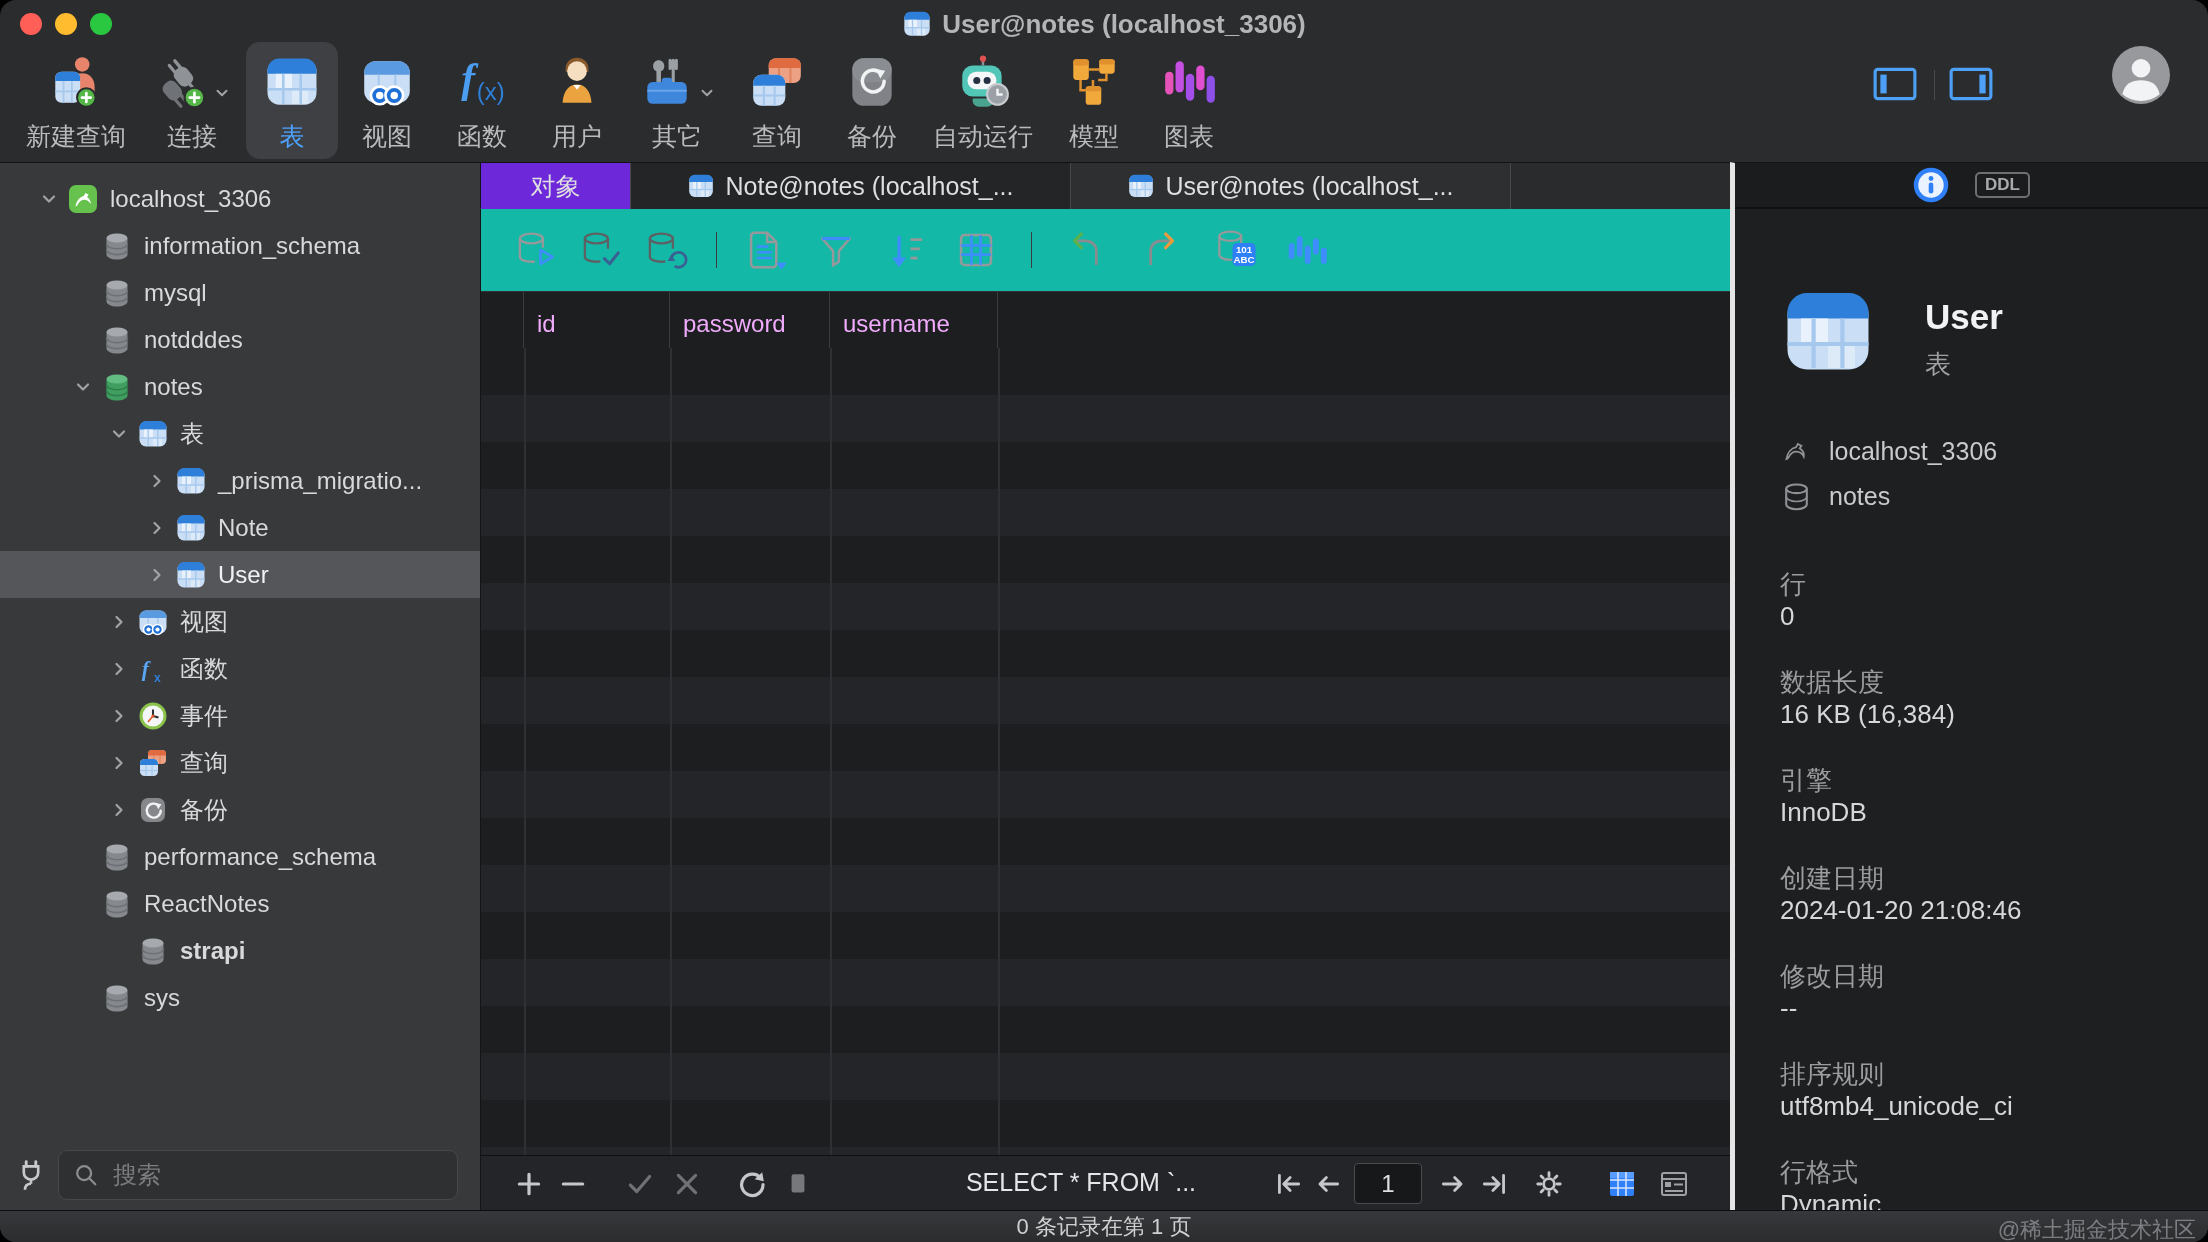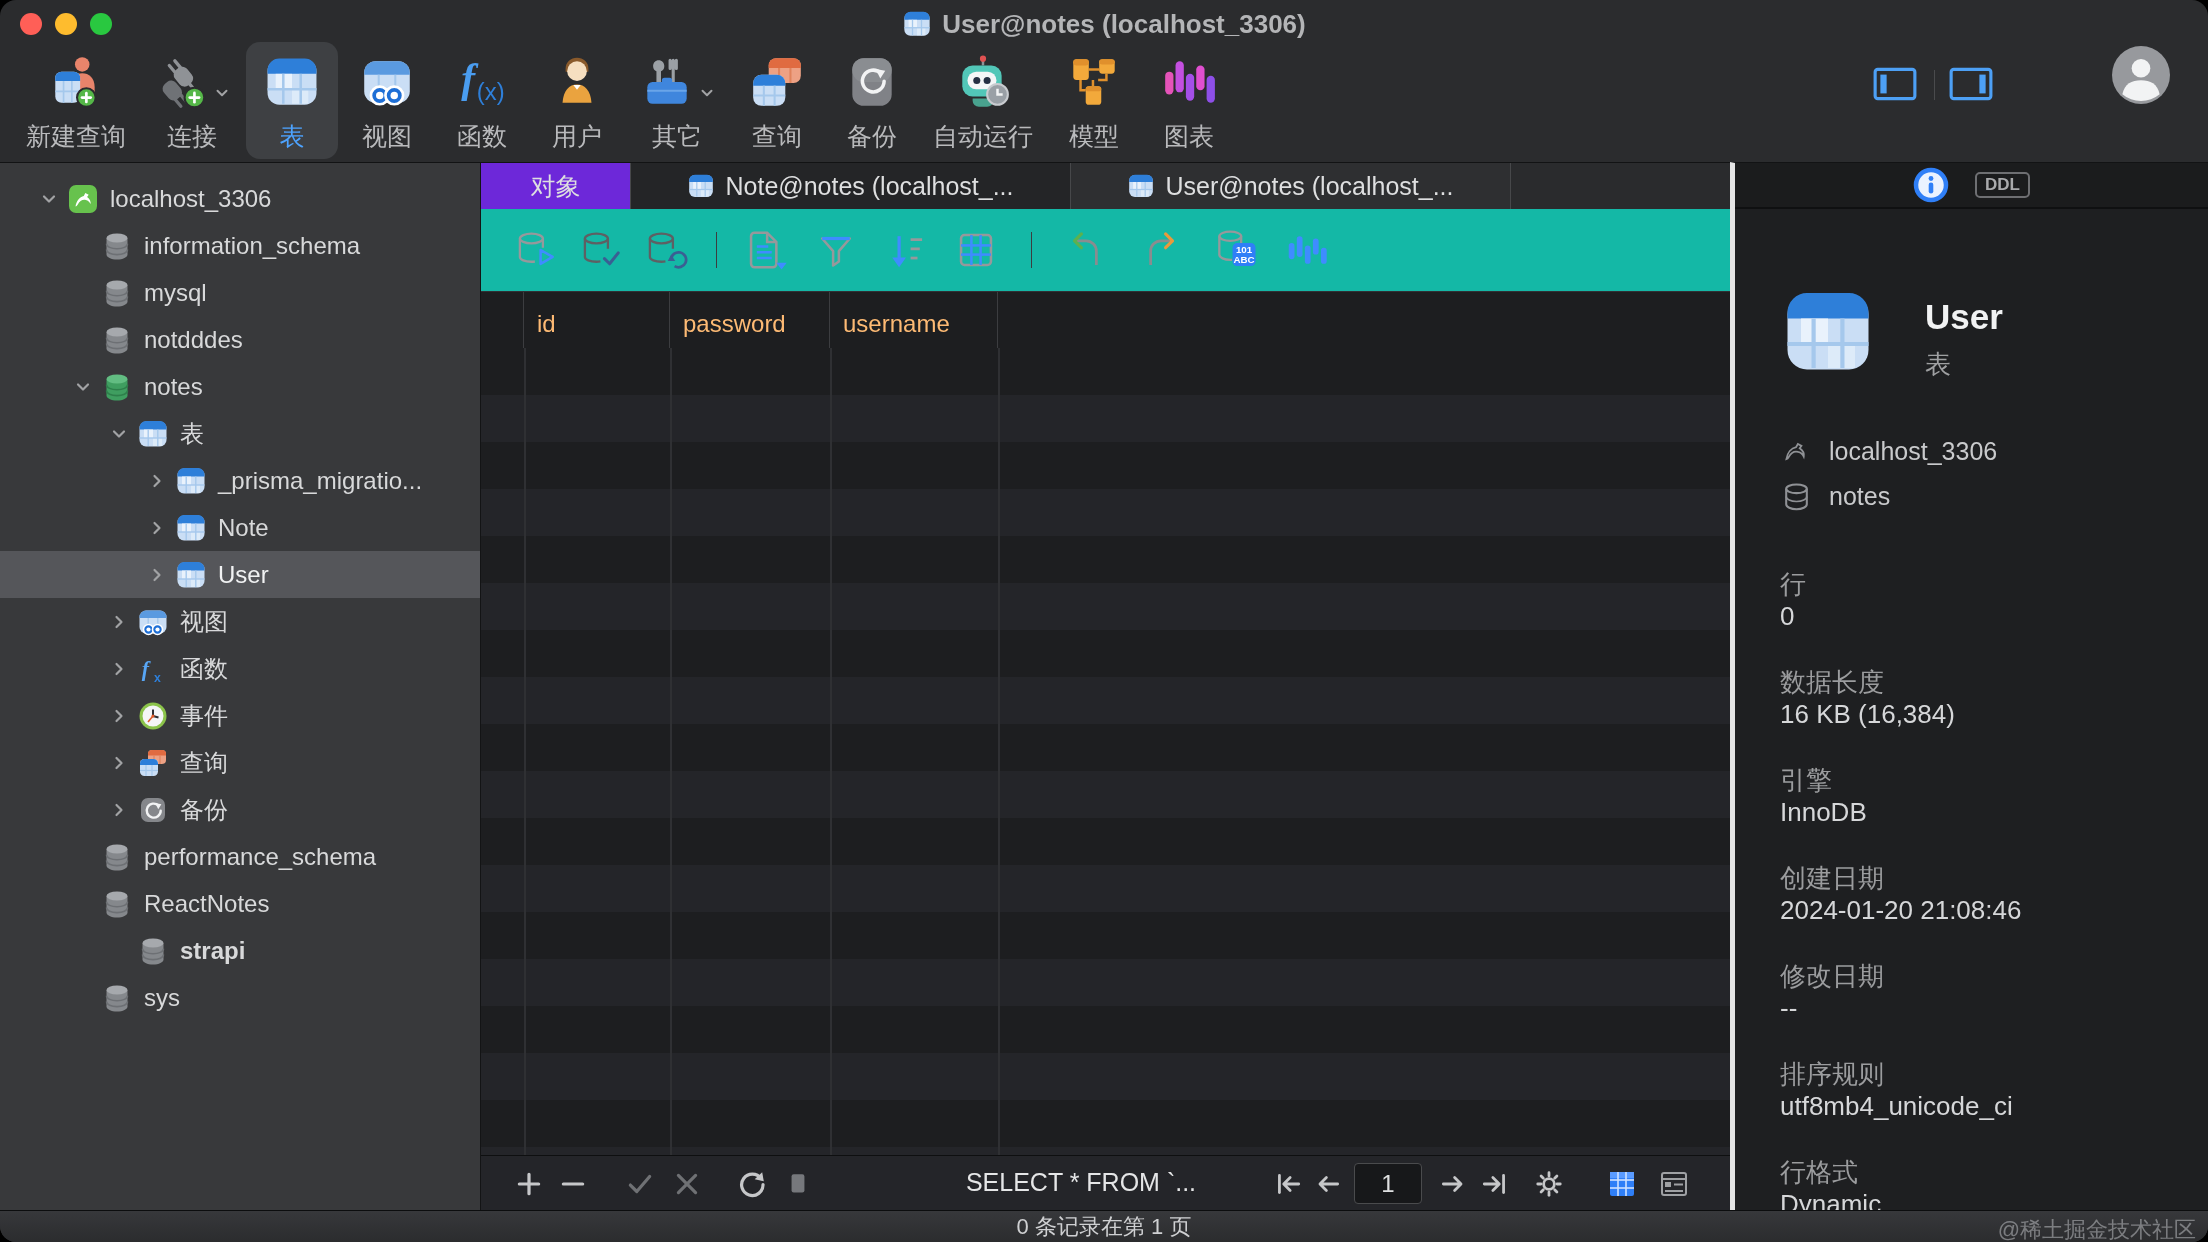--- a/index.html
+++ b/index.html
@@ -57,21 +57,21 @@
   .tab.t0{width:150px;background:#6d28d9;}
   .tab.t1{width:440px;background:#242527;}
   .tab.t2{width:440px;background:#2e2f31;}
   .tab-filler{flex:1;background:#2a2b2d;}
 
   .gridbar{position:absolute;top:46px;height:82px;left:0;right:0;background:#14b8a6;}
   .gb-ic{position:absolute;top:18px;}
   .gb-ic svg{width:46px;height:46px;}
   .gb-sep{position:absolute;top:23px;width:1px;height:36px;background:#3c3d3f;}
 
-  .ghead{position:absolute;top:128px;height:66px;left:0;right:0;display:flex;font-size:24px;color:#fdba74;border-top:1px solid #303134;}
+  .ghead{position:absolute;top:128px;height:66px;left:0;right:0;display:flex;font-size:24px;color:#f0abfc;border-top:1px solid #303134;}
   .gcell{border-right:1px solid #3c3d40;border-bottom:2px solid #515254;display:flex;align-items:center;padding-left:13px;flex:none;}
   .gcell.handle{padding-left:0;}
   .gcell.fill{flex:1;border-right:none;}
   .gbody{position:absolute;top:185px;left:0;right:0;bottom:55px;
     background:repeating-linear-gradient(180deg,#1d1e20 0 47px,#242529 47px 94px);}
   .vline{position:absolute;top:0;bottom:0;width:2px;background:#2f3033;}
 
   .gfoot{position:absolute;left:0;right:0;bottom:0;height:55px;background:#242529;border-top:1px solid #0e0f10;}
   .gf-ic{position:absolute;top:13px;}
   .gf-ic svg{width:30px;height:30px;}
@@ -619,20 +619,39 @@
           <span class="ic tree-ic">
             <svg viewBox="0 0 32 32">
               <path d="M5.5 8 v16.5 c0 2.9 4.7 5 10.5 5 s10.5-2.1 10.5-5 V8" fill="#85888c"></path>
               <path d="M5.5 13.8 c0 2.9 4.7 5 10.5 5 s10.5-2.1 10.5-5 M5.5 19.6 c0 2.9 4.7 5 10.5 5 s10.5-2.1 10.5-5" fill="none" stroke="#6d7074" stroke-width="1.6"></path>
               <ellipse cx="16" cy="8" rx="10.5" ry="4.6" fill="#a6a9ad"></ellipse>
             </svg>
           </span>
           <span>sys</span>
         </div>
       </div>
+    <div class="search-row">
+      <span class="ic plug-mini" id="plug-mini-icon">
+          <svg viewBox="0 0 28 30">
+            <path d="M10 3 v4 M18 3 v4" stroke="#c9cacc" stroke-width="2.4" stroke-linecap="round"></path>
+            <path d="M8 7 h12 v5 a6 6 0 0 1 -12 0 z" fill="none" stroke="#c9cacc" stroke-width="2.2"></path>
+            <path d="M14 18.5 v3" stroke="#c9cacc" stroke-width="2.2"></path>
+            <path d="M14 21.5 c-3.5 0-5 2.2-5 5" fill="none" stroke="#c9cacc" stroke-width="2.2"></path>
+          </svg>
+        </span>
+      <div class="search-box">
+        <span class="ic" id="search-icon">
+            <svg viewBox="0 0 28 28">
+              <circle cx="12" cy="12" r="7.5" fill="none" stroke="#8b8d90" stroke-width="2.4"></circle>
+              <line x1="17.5" y1="17.5" x2="24" y2="24" stroke="#8b8d90" stroke-width="2.4" stroke-linecap="round"></line>
+            </svg>
+          </span>
+        <input class="search-input" placeholder="搜索" style="">
+      </div>
+    </div>
   </div>
 
   <div class="center">
     <div class="tabstrip" id="tabstrip">
         <div class="tab t0">
           <span>对象</span>
         </div>
         <div class="tab t1">
           <span class="ic">
             <svg viewBox="0 0 32 32">

